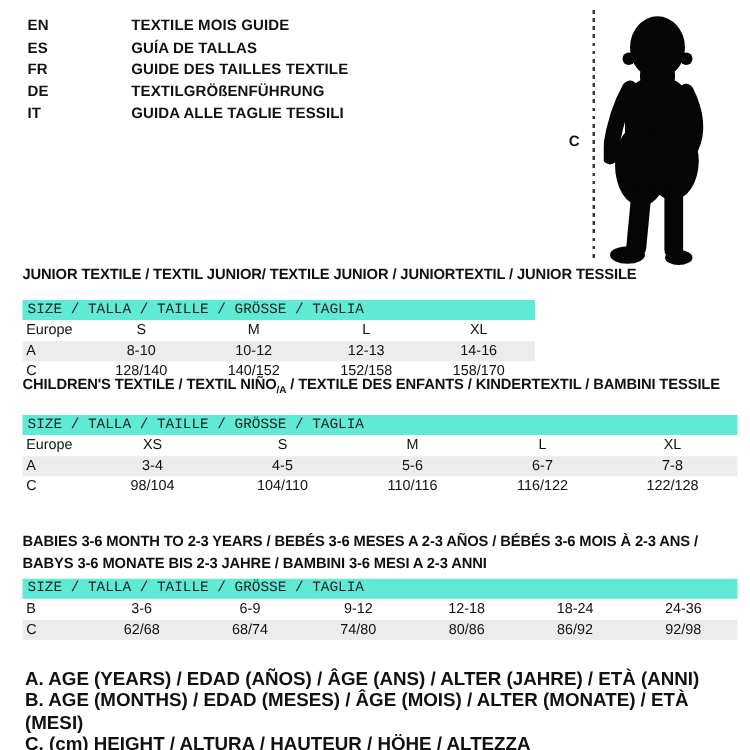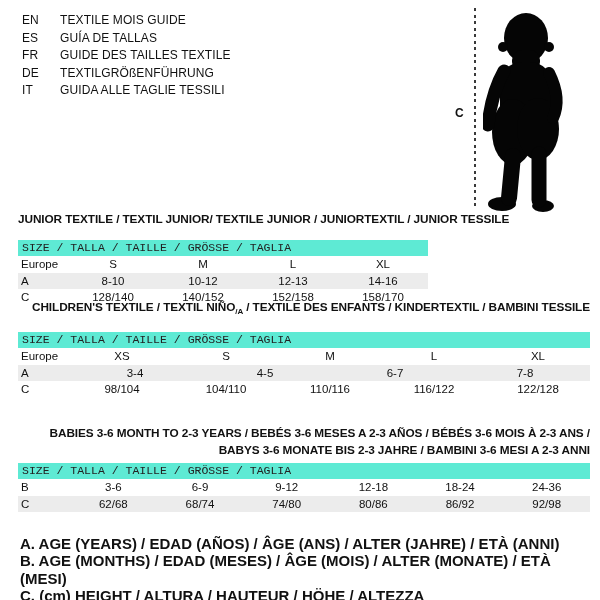--- a/index.html
+++ b/index.html
@@ -4,34 +4,34 @@
 <style>
   * { margin:0; padding:0; box-sizing:border-box; }
   html,body { background:#fff; }
   .page {
     position:relative; width:600px; height:600px; background:#ffffff;
     font-family:"Liberation Sans", sans-serif; color:#111; overflow:hidden;
   }
 
   
   .lang-list { position:absolute; left:22px; top:12px; }
-  .lang-row { display:flex; font-weight:normal; font-size:12px; line-height:17.6px; letter-spacing:0.1px; }
+  .lang-row { display:flex; font-weight:bold; font-size:12px; line-height:17.6px; letter-spacing:0.1px;gap:45px; }
   .lang-code { width:38px; }
 
   
   .measure-line {
     position:absolute; left:474px; top:8px; width:2px; height:201px;
     background:repeating-linear-gradient(to bottom,#3a3a3a 0 3px, transparent 3px 6.5px);
   }
   .c-label { position:absolute; left:455px; top:106px; font-weight:bold; font-size:12px; }
   .silhouette { position:absolute; left:483px; top:8px; }
 
   
   .size-table { position:absolute; left:18px; font-size:11.5px; }
-  .t-title { font-weight:bold; font-size:11.8px; line-height:15px; white-space:nowrap; letter-spacing:-0.1px;text-align:right; }
+  .t-title { font-weight:bold; font-size:11.8px; line-height:15px; white-space:nowrap; letter-spacing:-0.1px; }
   .t-title sub { font-size:8px; }
   .t3 .t-title { line-height:16.5px; }
   .t-bar {
     background:#5eead4; height:16px; line-height:16px; padding-left:4px;
     color:#222; margin-top:13px; white-space:nowrap; overflow:hidden;font-family:Liberation Mono, monospace;
   }
   .t3 .t-bar { margin-top:5px; }
   .t-row { display:flex; height:16.5px; line-height:16.5px; }
   .t-row .lbl { padding-left:3px; width:52px; }
   .t1 .t-row .lbl { width:50px; }
@@ -129,20 +129,21 @@
       <span class="val">XS</span>
       <span class="val">S</span>
       <span class="val">M</span>
       <span class="val">L</span>
       <span class="val">XL</span>
     </div>
     <div class="t-row shaded">
       <span class="lbl">A</span>
       <span class="val">3-4</span>
       <span class="val">4-5</span>
+      <span class="val">5-6</span>
       <span class="val">6-7</span>
       <span class="val">7-8</span>
     </div>
     <div class="t-row">
       <span class="lbl">C</span>
       <span class="val">98/104</span>
       <span class="val">104/110</span>
       <span class="val">110/116</span>
       <span class="val">116/122</span>
       <span class="val">122/128</span>

